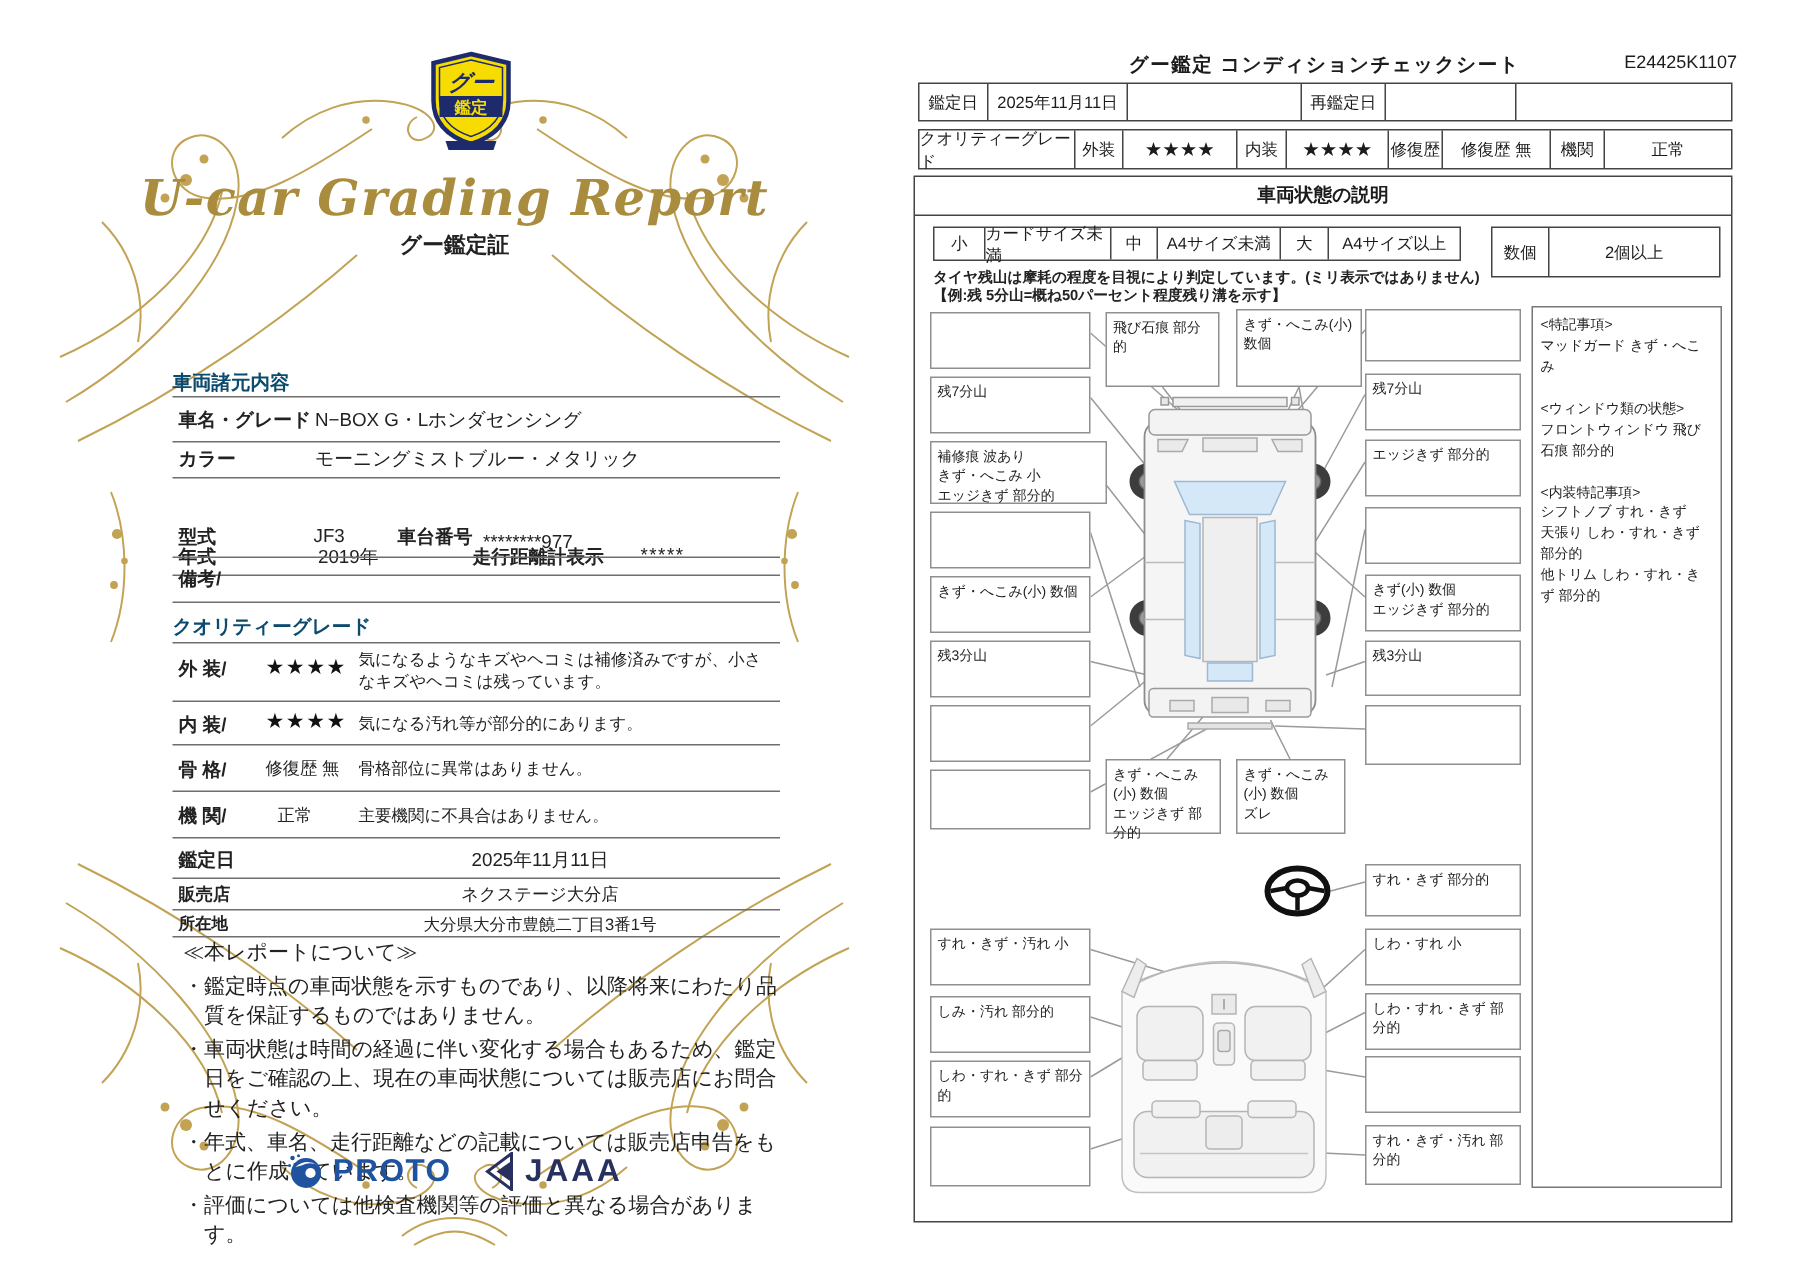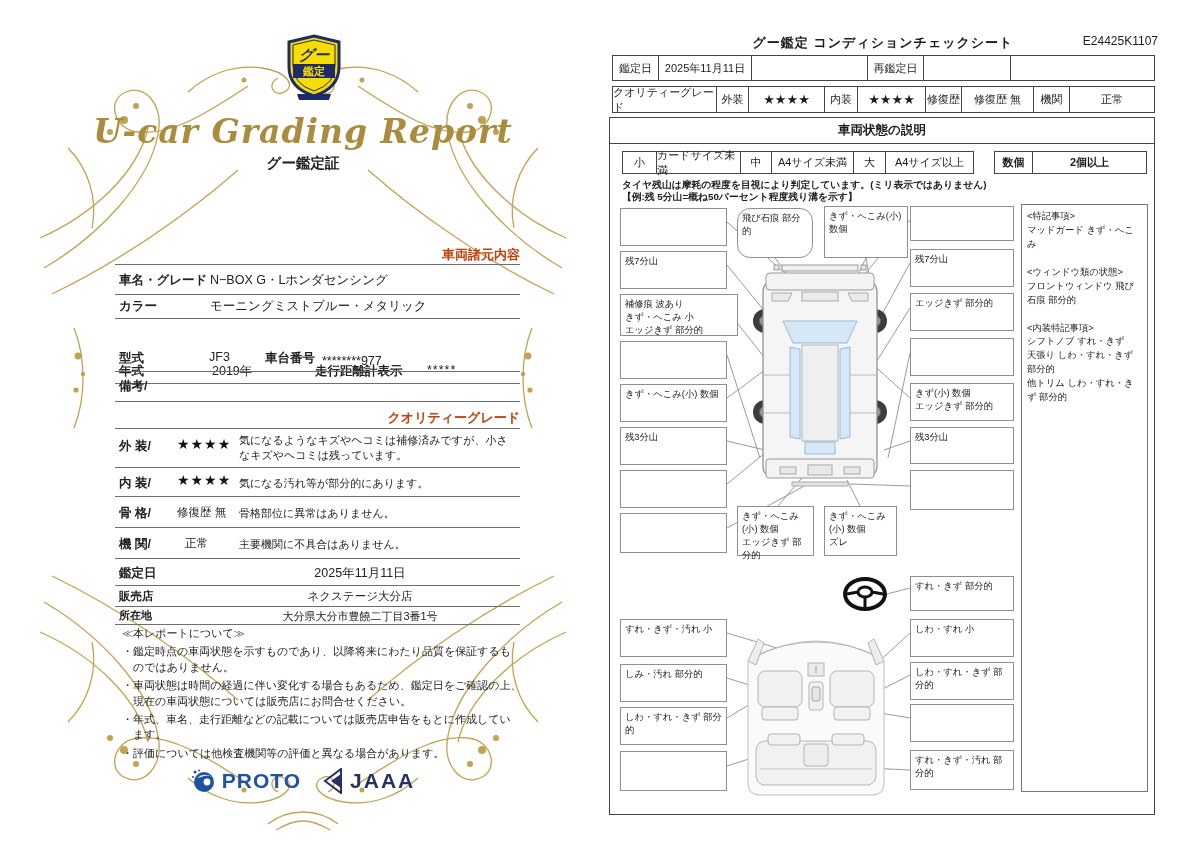--- a/index.html
+++ b/index.html
@@ -6,28 +6,28 @@
   body{width:1200px;height:848px;background:#ffffff;font-family:"Liberation Sans",sans-serif;color:#1c1c1c;position:relative;overflow:hidden;}
   .abs{position:absolute;}
   
   #left-page{left:38px;top:28px;width:530px;height:814px;position:absolute;}
   .flourish{stroke:#c2a253;fill:none;stroke-width:1.3px;}
   .flourish-dot{fill:#c2a253;stroke:none;}
   #goo-badge{left:247px;top:6px;position:absolute;}
   .lp-title{left:0;top:84px;width:530px;text-align:center;font-family:"DejaVu Serif",serif;font-style:italic;font-weight:bold;font-size:33px;color:#a98c3e;letter-spacing:1px;position:absolute;}
   .lp-cert{left:0;top:126px;width:530px;text-align:center;font-size:14.5px;font-weight:bold;color:#222;position:absolute;}
   .lp-intro{left:82px;top:152px;width:402px;font-family:"Liberation Serif",serif;font-size:12.3px;line-height:1.42;text-align:justify;color:#222;position:absolute;}
-  .sec-head{position:absolute;width:405px;left:77px;text-align:right;font-weight:bold;font-size:13px;color:#c2410c;}
+  .sec-head{position:absolute;width:405px;left:77px;text-align:left;font-weight:bold;font-size:13px;color:#0c4a6e;}
   .lrow{position:absolute;left:77px;width:405px;border-bottom:1px solid #6e6e6e;font-size:12.5px;color:#222;}
   .lrow .lab{font-weight:bold;}
   .topline{position:absolute;left:77px;width:405px;border-top:1px solid #6e6e6e;height:0;}
   .cell{position:absolute;white-space:nowrap;}
   .stars{font-size:14px;letter-spacing:1px;color:#111;}
   .gdesc{font-size:11px;line-height:1.35;color:#222;}
-  .about{position:absolute;left:84px;top:598px;width:400px;font-family:"Liberation Serif",serif;font-size:11px;line-height:1.4;color:#222;}
+  .about{position:absolute;left:84px;top:598px;width:400px;font-family:"Liberation Serif",serif;font-size:14px;line-height:1.4;color:#222;}
   .about .ab-item{text-indent:-1em;padding-left:1em;margin-top:3px;}
   .logos{position:absolute;left:0;top:740px;width:530px;display:flex;justify-content:center;align-items:center;gap:22px;}
   .proto-txt{font-size:21px;font-weight:bold;color:#1f53a0;letter-spacing:1px;font-family:"Liberation Sans",sans-serif;}
   .jaaa-txt{font-size:21px;font-weight:bold;color:#27305f;letter-spacing:2px;}
   .logo-item{display:flex;align-items:center;gap:5px;}
   
   #right-page{left:608px;top:28px;width:550px;height:816px;position:absolute;font-size:11px;}
   .r-title{position:absolute;top:6px;left:0;width:100%;text-align:center;font-weight:bold;font-size:13px;letter-spacing:1px;}
   .r-code{position:absolute;top:6px;right:0;font-size:12px;}
   .tbl{position:absolute;display:flex;border:1.5px solid #444;box-sizing:border-box;background:#fff;}
@@ -209,21 +209,21 @@
     <div class="main-head">車両状態の説明</div>
 
     <div class="tbl" style="top:33px;left:12px;width:352px;height:23px;border-width:1px;">
       <div class="c" style="width:34px;">小</div>
       <div class="c" style="width:84px;">カードサイズ未満</div>
       <div class="c" style="width:31px;">中</div>
       <div class="c" style="width:82px;">A4サイズ未満</div>
       <div class="c" style="width:32px;">大</div>
       <div class="c" style="flex:1;">A4サイズ以上</div>
     </div>
-    <div class="tbl" style="top:33px;left:384px;width:153px;height:23px;border-width:1px;font-weight:bold;">
+    <div class="tbl" style="top:33px;left:384px;width:153px;height:34px;border-width:1px;">
       <div class="c" style="width:38px;">数個</div>
       <div class="c" style="flex:1;">2個以上</div>
     </div>
 
     <div class="tire-note" style="top:61px;">タイヤ残山は摩耗の程度を目視により判定しています。(ミリ表示ではありません)</div>
     <div class="tire-note" style="top:73px;">【例:残 5分山=概ね50パーセント程度残り溝を示す】</div>
 
     <svg class="leader" width="546" height="698">
       <line x1="117" y1="104" x2="192" y2="170"></line>
         <line x1="117" y1="147" x2="160" y2="200"></line>
@@ -327,21 +327,21 @@
     <div class="abox" style="left:10px;top:133px;width:107px;height:38px;">残7分山</div>
     <div class="abox" style="left:10px;top:176px;width:118px;height:42px;">補修痕 波あり
 きず・へこみ 小
 エッジきず 部分的</div>
     <div class="abox" style="left:10px;top:223px;width:107px;height:38px;"></div>
     <div class="abox" style="left:10px;top:266px;width:107px;height:38px;">きず・へこみ(小) 数個</div>
     <div class="abox" style="left:10px;top:309px;width:107px;height:38px;">残3分山</div>
     <div class="abox" style="left:10px;top:352px;width:107px;height:38px;"></div>
     <div class="abox" style="left:10px;top:395px;width:107px;height:40px;"></div>
 
-    <div class="abox" style="left:127px;top:90px;width:76px;height:50px;border-radius:13px;">飛び石痕 部分的</div>
+    <div class="abox" style="left:127px;top:90px;width:76px;height:50px;">飛び石痕 部分的</div>
     <div class="abox" style="left:214px;top:88px;width:84px;height:52px;">きず・へこみ(小) 数個</div>
 
     <div class="abox" style="left:300px;top:88px;width:104px;height:35px;"></div>
     <div class="abox" style="left:300px;top:131px;width:104px;height:38px;">残7分山</div>
     <div class="abox" style="left:300px;top:175px;width:104px;height:38px;">エッジきず 部分的</div>
     <div class="abox" style="left:300px;top:220px;width:104px;height:38px;"></div>
     <div class="abox" style="left:300px;top:265px;width:104px;height:38px;">きず(小) 数個
 エッジきず 部分的</div>
     <div class="abox" style="left:300px;top:309px;width:104px;height:37px;">残3分山</div>
     <div class="abox" style="left:300px;top:352px;width:104px;height:40px;"></div>

